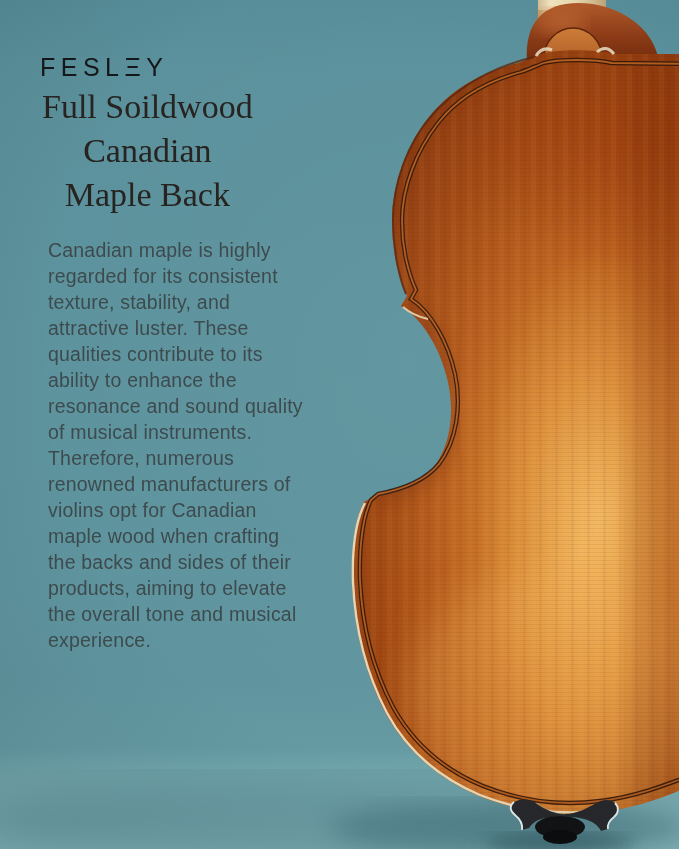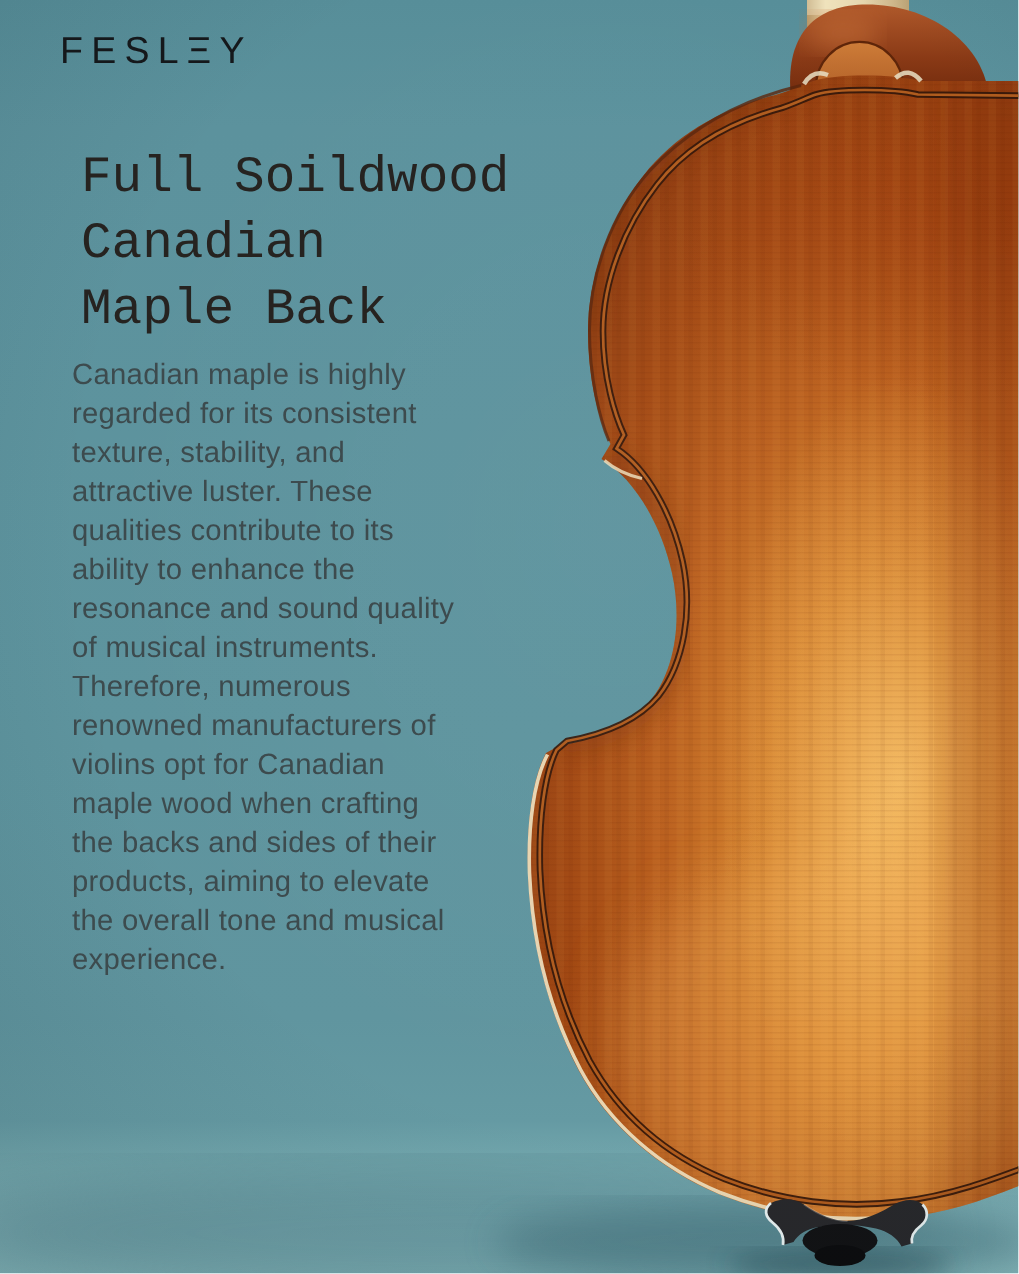--- a/index.html
+++ b/index.html
@@ -28,33 +28,34 @@
   .scene {
     position: absolute; left: 0; top: 0;
     width: 679px; height: 849px;
     z-index: 2;
   }
   .text-col {
     position: absolute; left: 0; top: 0; width: 360px;
     z-index: 4;
   }
   .logo {
-    position: absolute; left: 40px; top: 20px;
+    position: absolute; left: 40px; top: 53px;
     font-size: 25px; font-weight: 400;
     letter-spacing: 5.5px;
     color: #15181b;
     white-space: nowrap;
   }
   .headline {
-    position: absolute; left: 38px; top: 81px; margin: 16px;
-    font-family: Liberation Mono, monospace;
+    position: absolute; left: 38px; top: 81px; margin: 4px;
+    font-family: Liberation Serif, serif;
     font-weight: 400;
     font-size: 34px; line-height: 44px;
     color: #262320;
     white-space: pre-line;
+    text-align: center;
   }
   .description {
     position: absolute; left: 40px; top: 229px; margin: 8px;
     font-size: 19.5px; line-height: 26px;
     letter-spacing: 0.2px;
     color: #3d4b4e;
     white-space: pre-line;
   }
 </style>
 </head>

